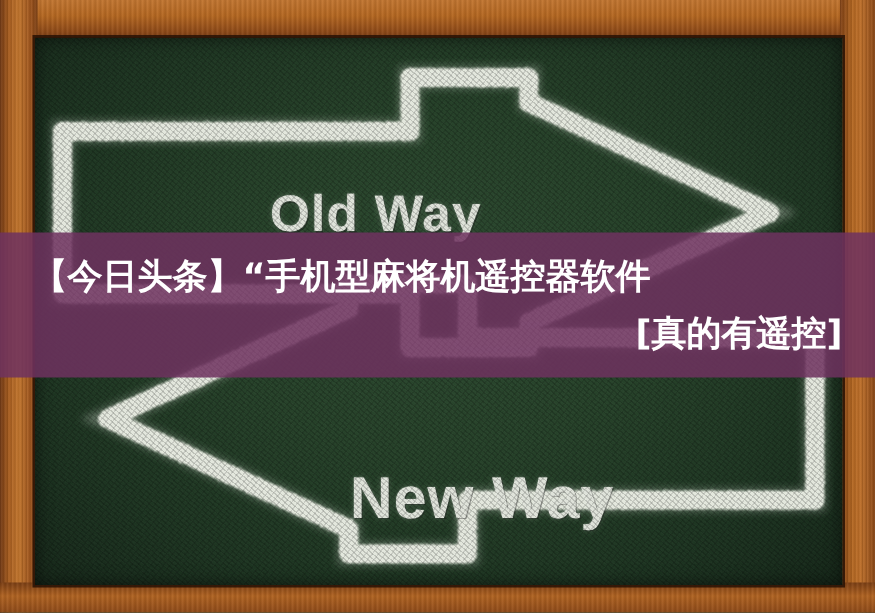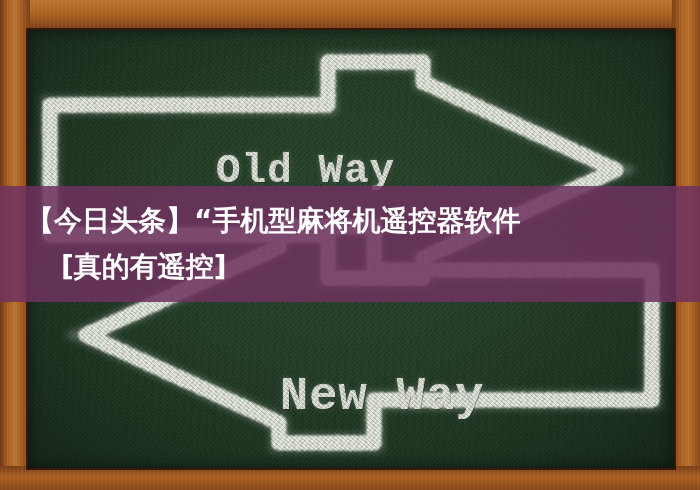--- a/index.html
+++ b/index.html
@@ -83,21 +83,21 @@
   }
 
   .chalk-layer { position:absolute; inset:0; }
   .chalk-layer svg { position:absolute; top:0; left:0; }
 
   
   .chalk-word {
     position:absolute;
     color:#dfe3da;
     font-weight:bold;
-    font-family:Liberation Mono, monospace;
+    font-family:Liberation Sans, sans-serif;
     letter-spacing:1px;
     text-shadow:
       0 0 1px rgba(255,255,255,.55),
       1px 1px 0 rgba(0,0,0,.35),
       0 0 6px rgba(210,220,205,.25);
     white-space:nowrap;
     user-select:none;
   }
   #old-way-label {
     left:188px; top:118px;
@@ -132,21 +132,21 @@
   .banner-line {
     color:#ffffff;
     font-weight:bold;
     font-size:28px;
     line-height:46px;
     font-family:"DejaVu Sans", sans-serif;
     letter-spacing:0px;
     white-space:nowrap;
   }
   #banner-line-1 { text-align:left; }
-  #banner-line-2 { text-align:left;margin-left:35px; }
+  #banner-line-2 { text-align:right; }
 </style>
 </head>
 <body>
 
 <div id="stage">
 
   <div class="frame"></div>
   <div class="frame-top"></div>
   <div class="frame-left"></div>
   <div class="frame-right"></div>

